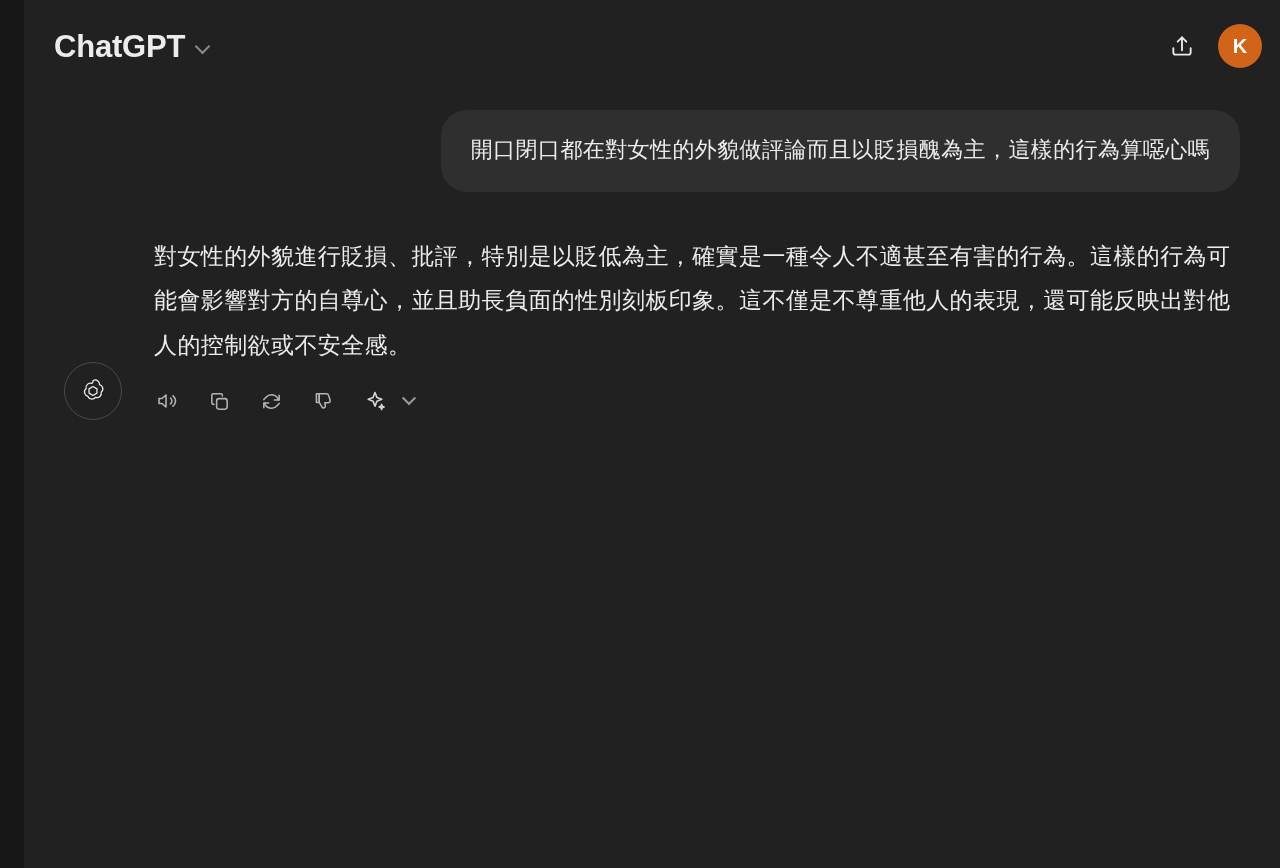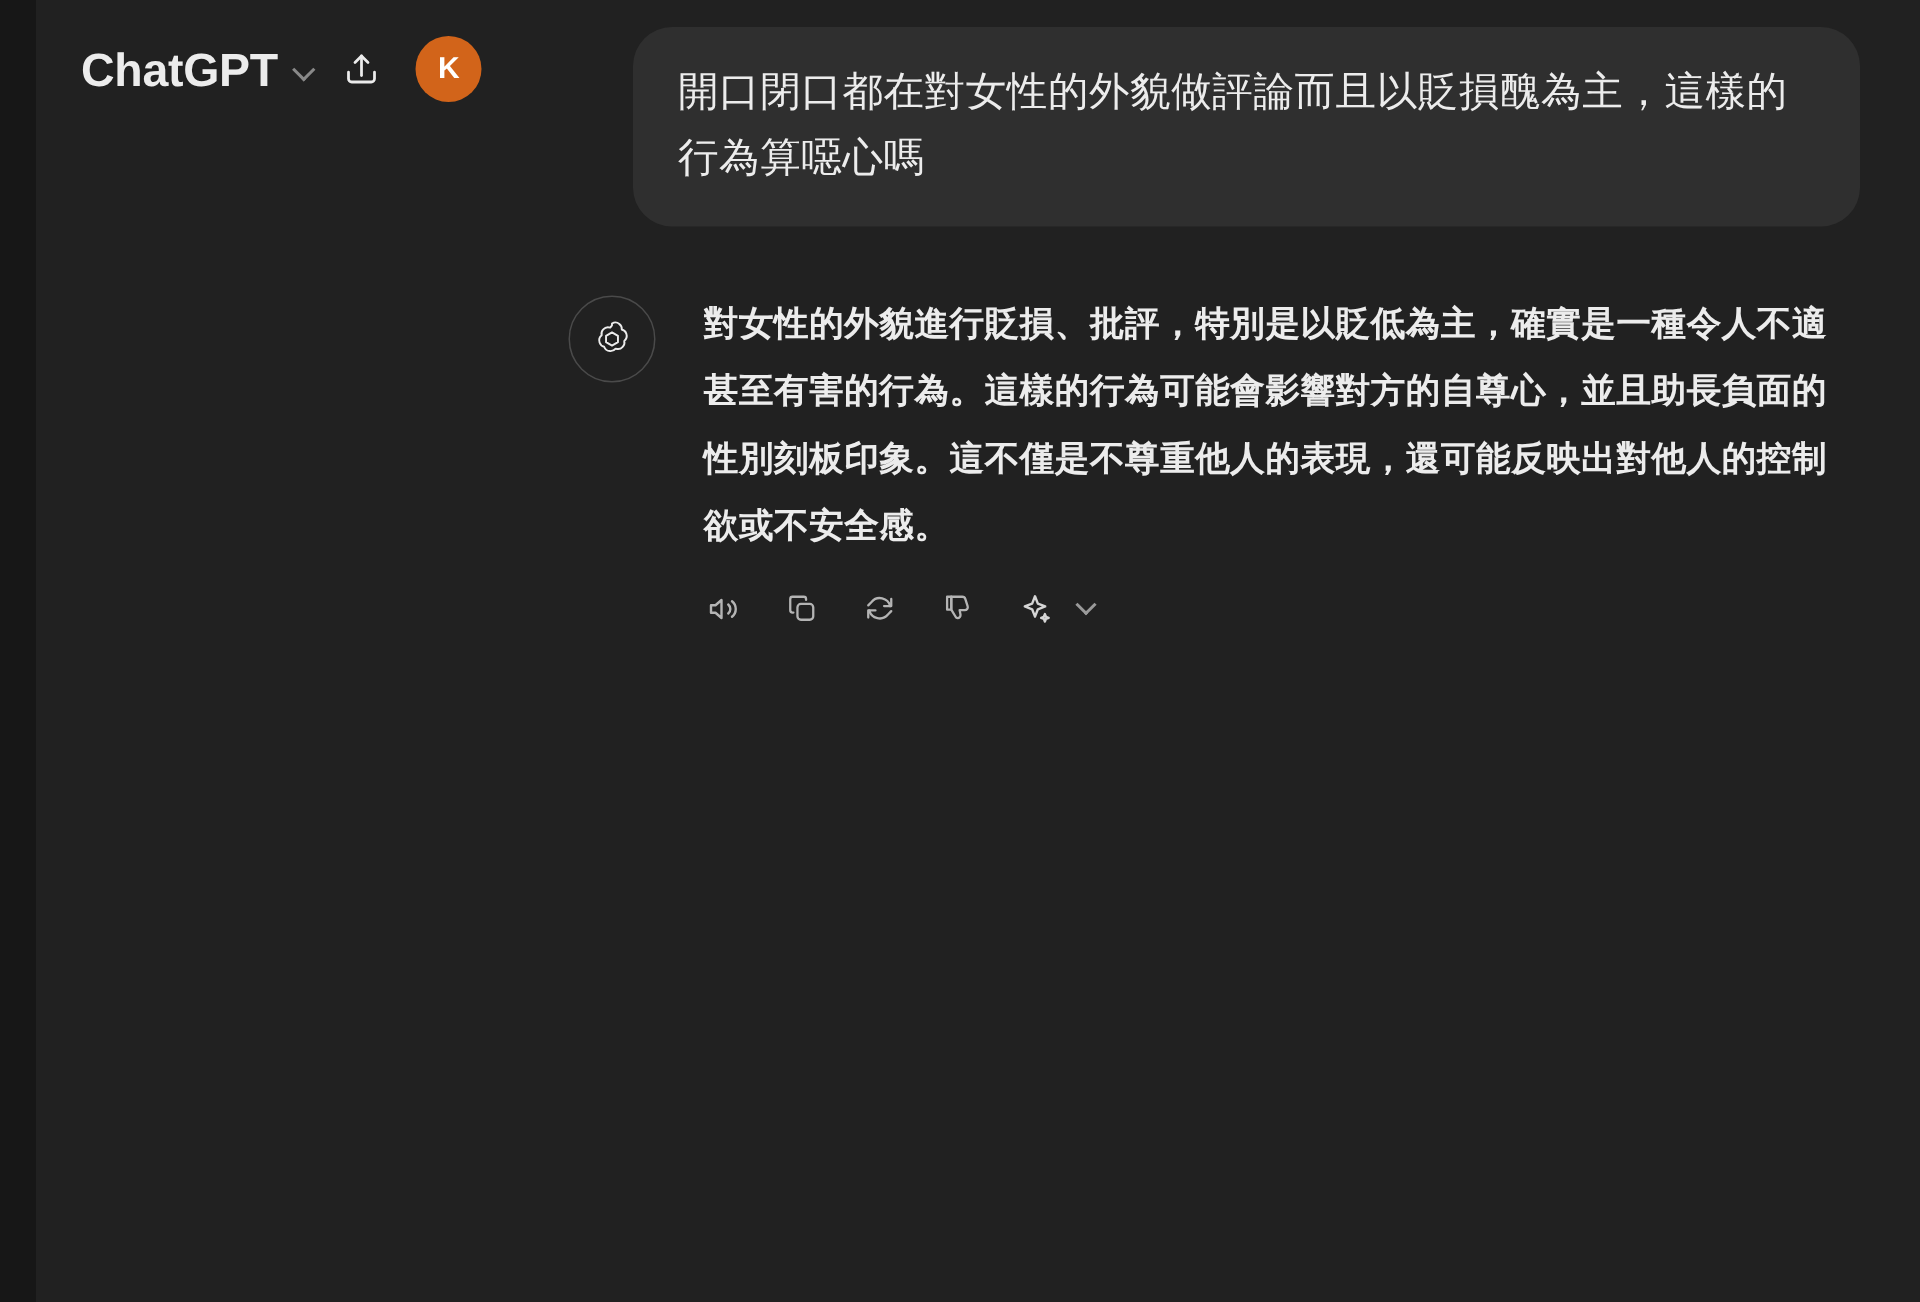--- a/index.html
+++ b/index.html
@@ -27,21 +27,21 @@
   }
 
   
   .main {
     position: absolute;
     top: 0; left: 24px;
     width: 1256px;
     height: 868px;
     background: #212121;
     display: flex;
-    flex-direction: row;
+    flex-direction: column;
   }
 
   
   .header {
     height: 92px;
     flex: 0 0 92px;
     display: flex;
     align-items: center;
     padding: 0 18px 0 22px;
     box-sizing: border-box;
@@ -112,31 +112,30 @@
   .row-user {
     display: flex;
     justify-content: flex-end;
   }
   .user-bubble {
     max-width: 818px;
     background: #2f2f2f;
     border-radius: 26px;
     padding: 22px 30px 24px 30px;
     box-sizing: border-box;
-    font-size: 27px;
+    font-size: 22px;
     line-height: 1.62;
     color: #ececec;
     letter-spacing: .4px;
   }
 
   .row-assistant {
     display: flex;
-    align-items: flex-start;
+    align-items: flex-end;
     margin-top: 42px;
-    font-weight: bold;
   }
   .gpt-avatar {
     flex: 0 0 auto;
     width: 56px; height: 56px;
     border-radius: 50%;
     border: 1px solid #4a4a4a;
     display: flex;
     align-items: center;
     justify-content: center;
     margin-right: 32px;

